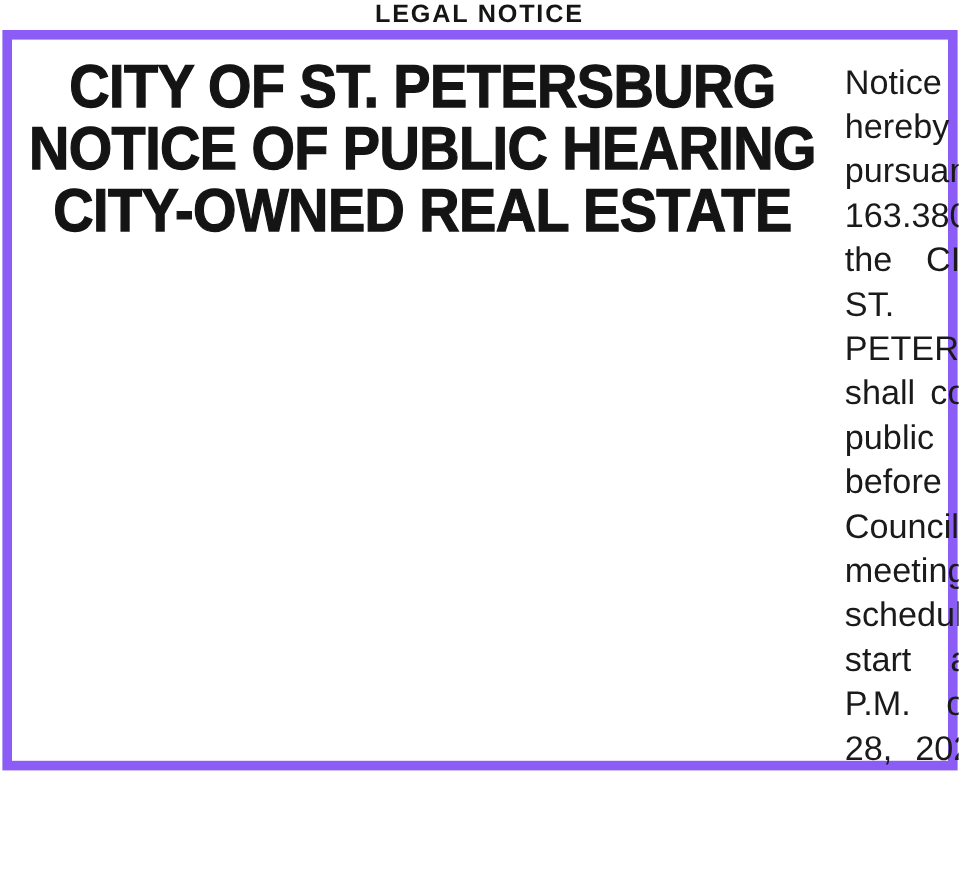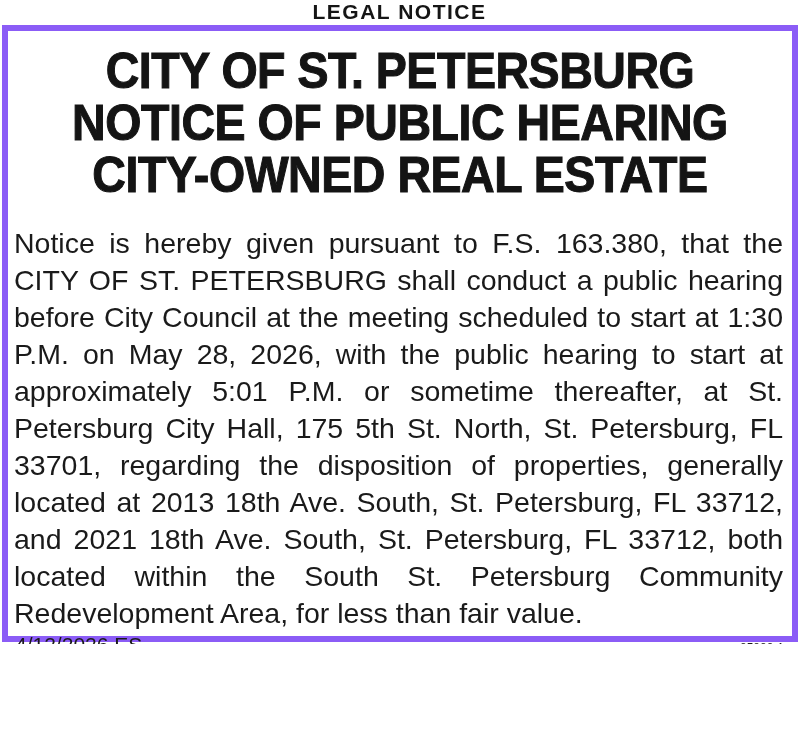--- a/index.html
+++ b/index.html
@@ -28,24 +28,24 @@
     letter-spacing: 1.5px;
     color: #151515;
     line-height: 24px;
   }
   .notice-box {
     position: absolute;
     top: 25px;
     left: 2px;
     right: 1px;
     bottom: 2px;
-    border: 6px solid #8b5cf6;
+    border: 8px solid #8b5cf6;
     background: #ffffff;
     display: flex;
-    flex-direction: column;
+    flex-direction: row;
     box-sizing: border-box;
   }
   .notice-title {
     margin: 0;
     padding: 14px 4px 0 4px;
     text-align: center;
     font-size: 48px;
     line-height: 52px;
     font-weight: 900;
     letter-spacing: -0.5px;

